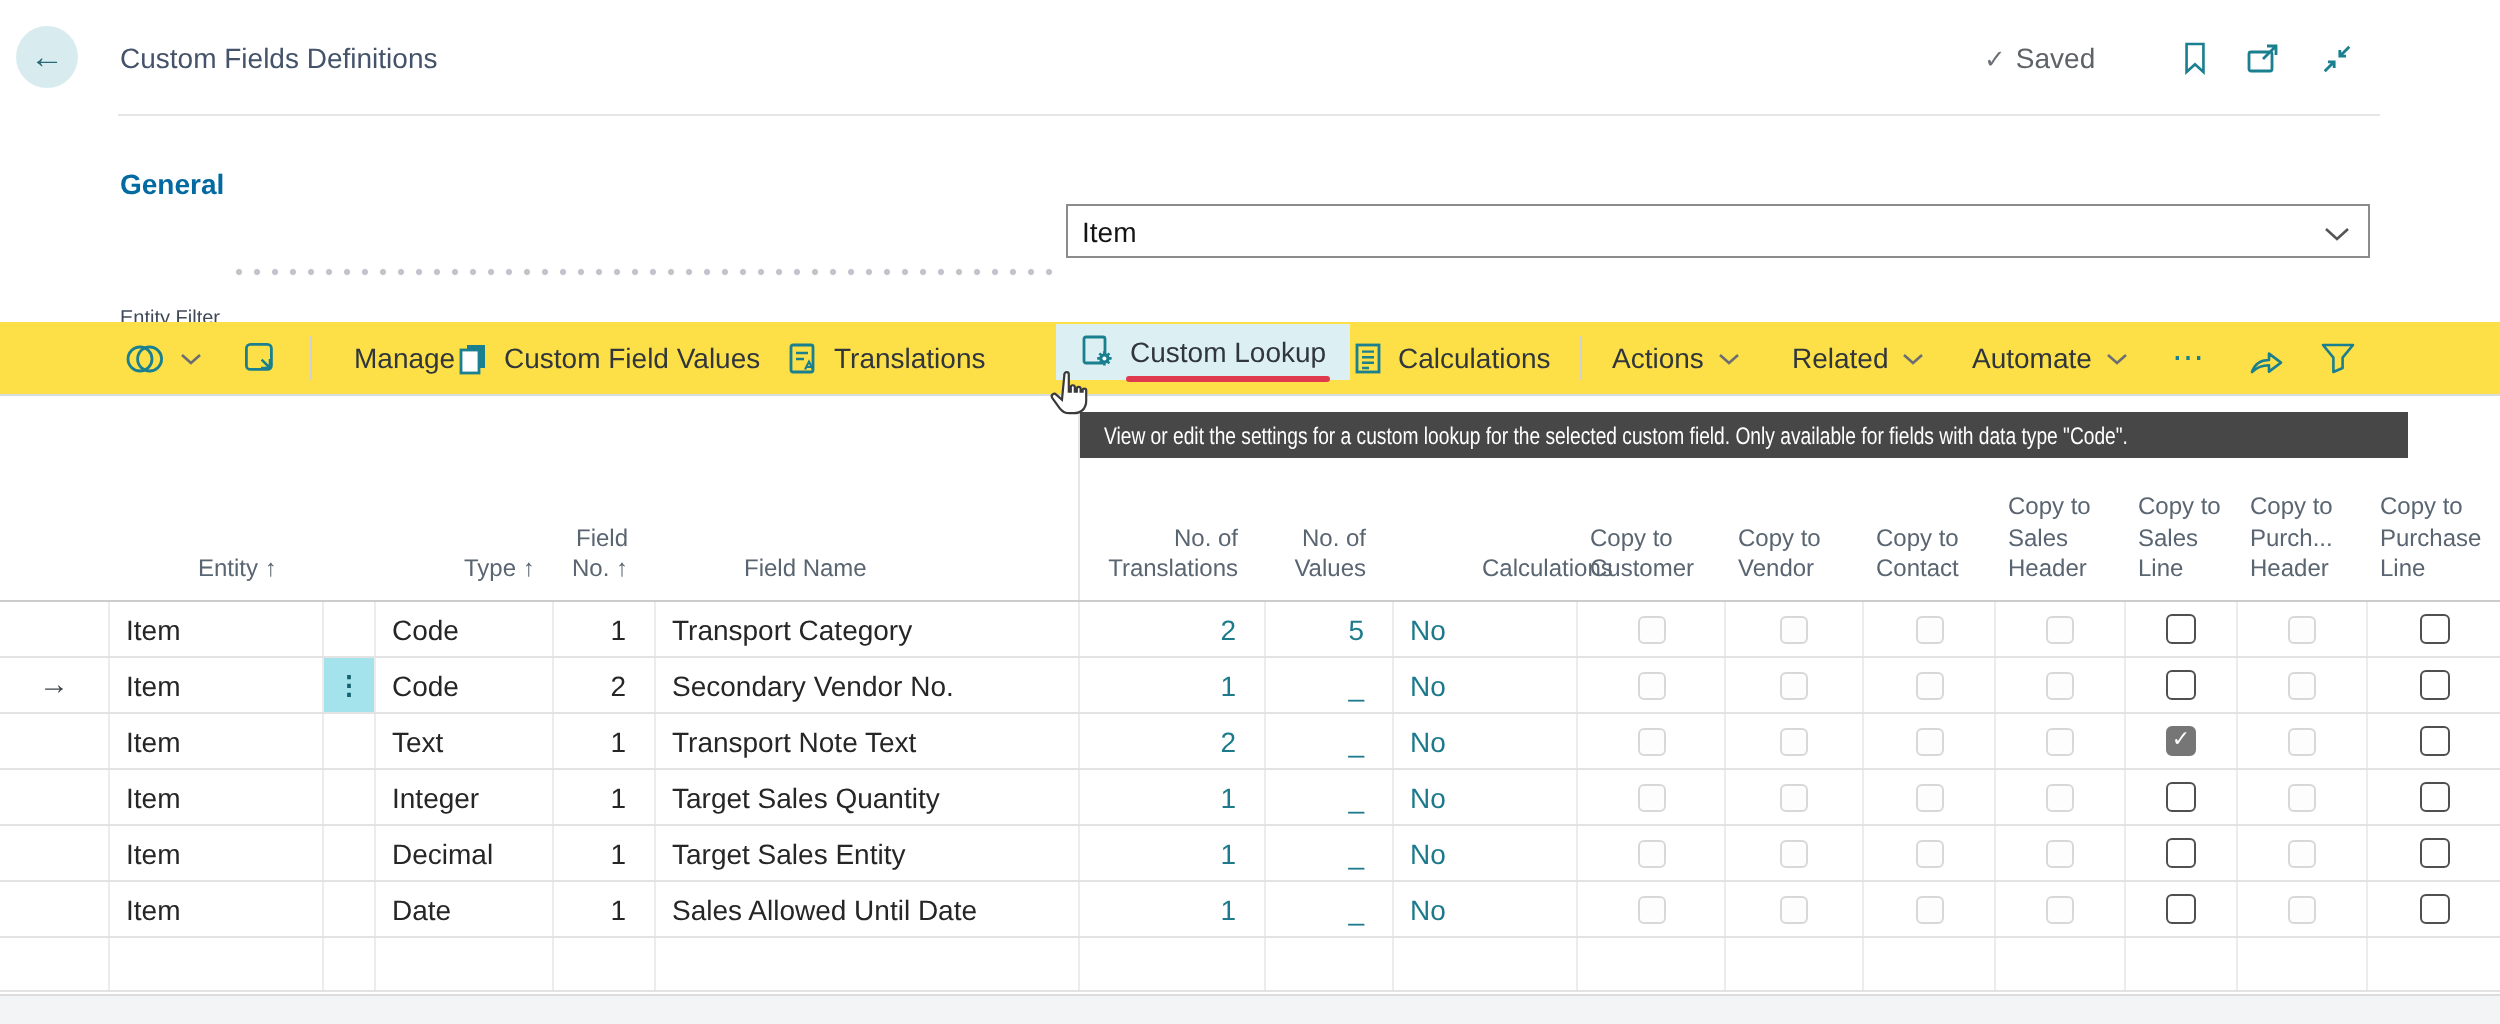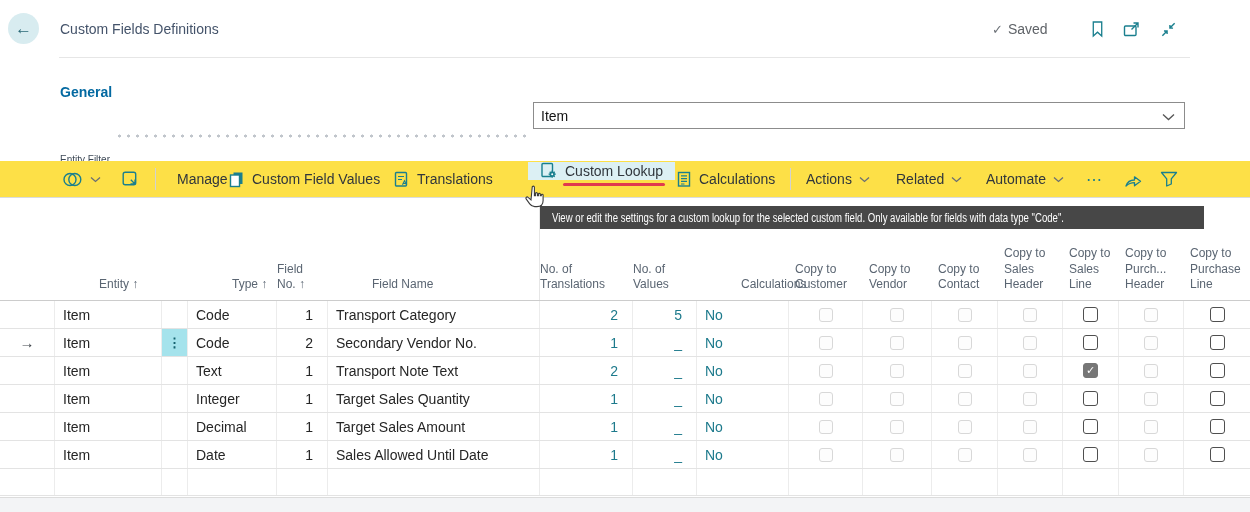--- a/index.html
+++ b/index.html
@@ -32,36 +32,36 @@
   .filter-row{left:60px;top:106px;width:470px;display:flex;align-items:center;}
   .filter-label{font-size:10px;color:#3f4a57;white-space:nowrap;margin-top:48px;}
   .dots{flex:1;height:14px;margin-left:8px;background-image:radial-gradient(circle at 1.5px 7px,#c0c5cb 1.3px,transparent 1.8px);background-size:9px 14px;background-repeat:repeat-x;}
   .combo{left:533px;top:102px;width:652px;height:27px;border:1px solid #8c8c8c;background:#fff;display:flex;align-items:center;padding-left:7px;font-size:14px;color:#141414;cursor:pointer;}
   .combo .chev{position:absolute;right:9px;top:10px;}
 
   
   .toolbar{left:0;top:161px;width:1250px;height:37px;border-bottom:1px solid #d9dcdf;background:#fde047;}
   .titem{position:absolute;top:0;height:36px;display:flex;align-items:center;gap:7px;font-size:14px;color:#30363c;cursor:pointer;white-space:nowrap;}
   .tdiv{position:absolute;top:7px;width:1px;height:22px;background:#d2d2d2;}
-  .lookup-btn{background:var(--cyan-bg);padding:0 12px;height:18px;top:1px;}
+  .lookup-btn{background:var(--cyan-bg);padding:0 12px;height:28px;top:1px;}
   .lookup-label{position:relative;}
   .lookup-label::after{content:"";position:absolute;left:-2px;right:-2px;bottom:-7px;height:3px;border-radius:2px;background:var(--red);}
   .more{color:var(--teal);font-size:16px;letter-spacing:1px;}
 
   
   .tooltip{left:540px;top:206px;height:23px;max-width:670px;background:#474747;color:#fff;display:flex;align-items:center;padding:0 12px;overflow:hidden;z-index:30;}
   .tooltip span{font-size:12px;white-space:nowrap;transform:scaleX(.8);transform-origin:left center;}
 
   
   .grid{left:0;top:198px;width:1250px;}
   .thead{display:grid;grid-template-columns:var(--cols);height:103px;border-bottom:1px solid #cccccc;}
   .th{display:flex;align-items:flex-end;padding-bottom:7px;font-size:12px;line-height:1.3;color:var(--head-ink);white-space:normal;}
   .th.pad{padding-left:8px;margin-left:36px;}
   .th.cbh{padding-left:6px;padding-right:4px;}
-  .th.num{justify-content:flex-end;text-align:left;padding-right:14px;}
+  .th.num{justify-content:flex-end;text-align:right;padding-right:14px;}
   .th.hbr{border-right:1px solid #e6e6e6;}
   .tr{display:grid;grid-template-columns:var(--cols);height:28px;border-bottom:1px solid var(--border);background:#fff;}
   .tr.empty{height:27px;}
   .td{display:flex;align-items:center;font-size:14px;color:var(--ink);white-space:nowrap;overflow:hidden;border-right:1px solid #ececec;}
   .td:last-child{border-right:none;}
   .td.pad{padding-left:8px;}
   .td.num{justify-content:flex-end;padding-right:14px;}
   .td.link{color:var(--link);}
   .td.gutter{justify-content:center;color:#3f454b;font-size:15px;}
   .td.menu{justify-content:center;color:#14616e;font-weight:700;font-size:13px;}
@@ -383,21 +383,21 @@
         <span class="cb cb-enabled"></span>
       </div>
   </div>
 
   <div class="tr">
     <div class="td gutter"></div>
     <div class="td pad">Item</div>
     <div class="td menu"></div>
     <div class="td pad">Decimal</div>
     <div class="td num">1</div>
-    <div class="td pad">Target Sales Amount</div>
+    <div class="td pad">Target Sales Entity</div>
     <div class="td num link">1</div>
     <div class="td num link">_</div>
     <div class="td pad link">No</div>
     <div class="td cbc">
         <span class="cb cb-disabled"></span>
       </div>
     <div class="td cbc">
         <span class="cb cb-disabled"></span>
       </div>
     <div class="td cbc">

